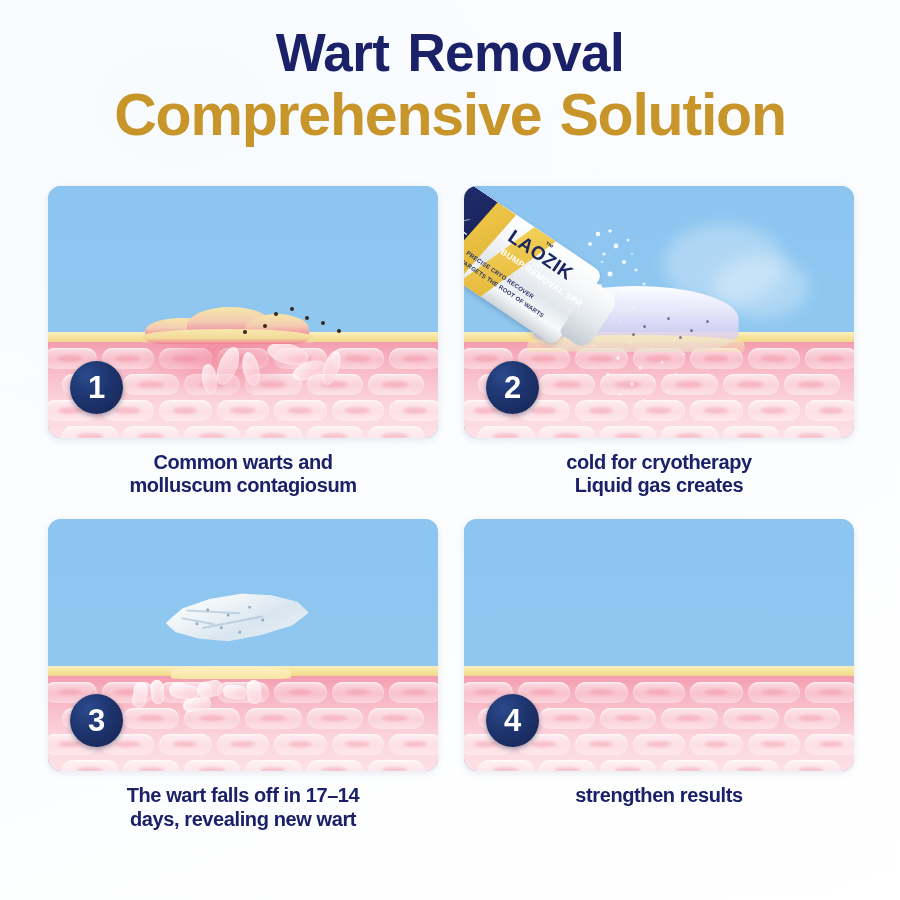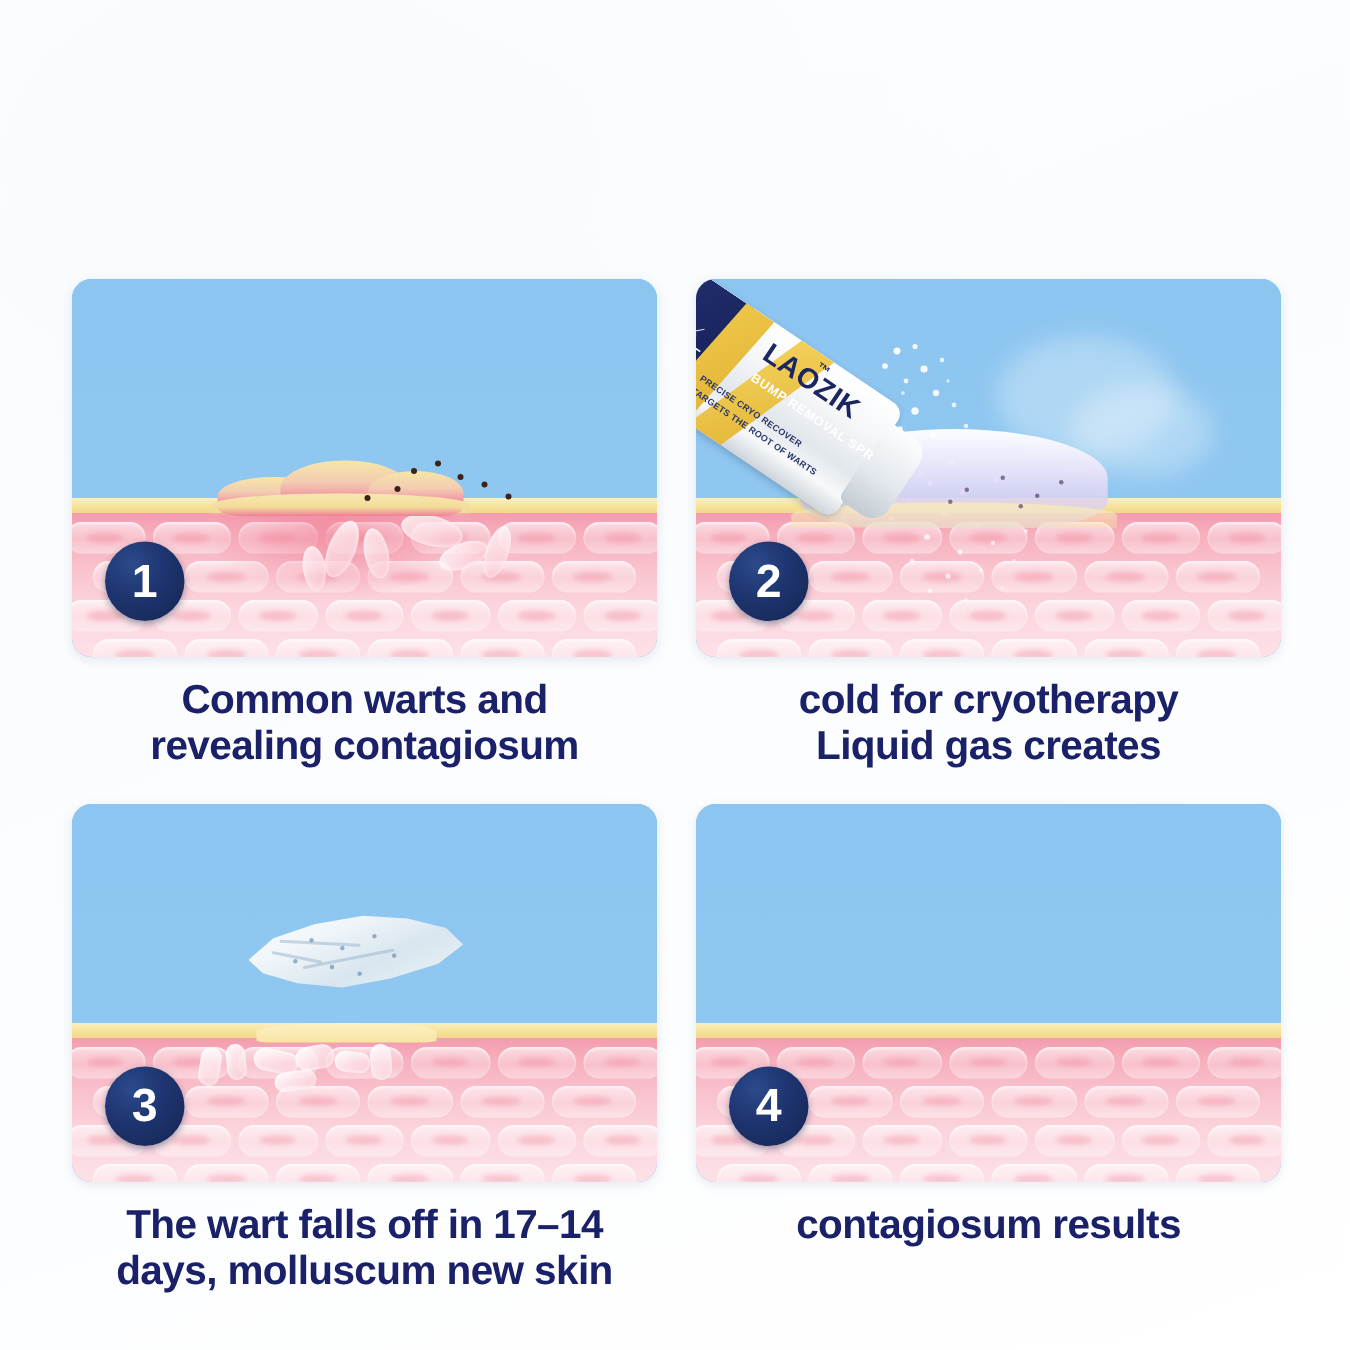--- a/index.html
+++ b/index.html
@@ -124,21 +124,21 @@
     font-weight:bold;
     line-height:1;
     margin-top:-1px;
   }
 
   
   .caption{
     margin-top:13px;
     text-align:center;
     color:#1a2168;
-    font-size:27px;
+    font-size:20px;
     font-weight:bold;
     line-height:1.16;
     letter-spacing:-0.4px;
   }
   .caption .ln{ display:block; }
 
   
   .wart-mound{
     position:absolute;
     left:46%; bottom:calc(38% - 2px);
@@ -359,20 +359,24 @@
     border-radius:9px;
     background:linear-gradient(150deg,rgba(255,255,255,0.92),rgba(252,210,220,0.6));
     box-shadow:inset 0 0 3px rgba(255,255,255,0.9);
   }
 </style>
 </head>
 <body>
 
 <div id="page">
 
+  <div class="header">
+    <span class="title-line1">Wart Removal</span>
+    <span class="title-line2">Comprehensive Solution</span>
+  </div>
 
   <div class="grid">
 
     <div class="cell">
       <div class="panel">
         <div class="sky"></div>
 
         <div class="epidermis" style="bottom:38%;"></div>
 
         <div class="wart-mound">
@@ -433,21 +437,21 @@
               <div class="brick"></div>
             </div>
         </div>
 
         <div class="badge">
           <span>1</span>
         </div>
       </div>
       <div class="caption">
         <span class="ln">Common warts and</span>
-        <span class="ln">revealing contagiosum</span>
+        <span class="ln">molluscum contagiosum</span>
       </div>
     </div>
 
     <div class="cell">
       <div class="panel">
         <div class="sky"></div>
 
         <div class="vapor" style="left:200px; top:38px; width:120px; height:80px;"></div>
         <div class="vapor" style="left:250px; top:70px; width:95px;  height:62px;"></div>
 
@@ -648,21 +652,21 @@
               <div class="brick"></div>
             </div>
         </div>
 
         <div class="badge">
           <span>3</span>
         </div>
       </div>
       <div class="caption">
         <span class="ln">The wart falls off in 17–14</span>
-        <span class="ln">days, molluscum new skin</span>
+        <span class="ln">days, revealing new wart</span>
       </div>
     </div>
 
     <div class="cell">
       <div class="panel">
         <div class="sky"></div>
 
         <div class="epidermis" style="bottom:38%;"></div>
 
         <div class="dermis" style="height:38%;">
@@ -700,18 +704,18 @@
               <div class="brick"></div>
               <div class="brick"></div>
             </div>
         </div>
 
         <div class="badge">
           <span>4</span>
         </div>
       </div>
       <div class="caption">
-        <span class="ln">contagiosum results</span>
+        <span class="ln">strengthen results</span>
       </div>
     </div>
 
   </div>
 </div>
 
 </body></html>

